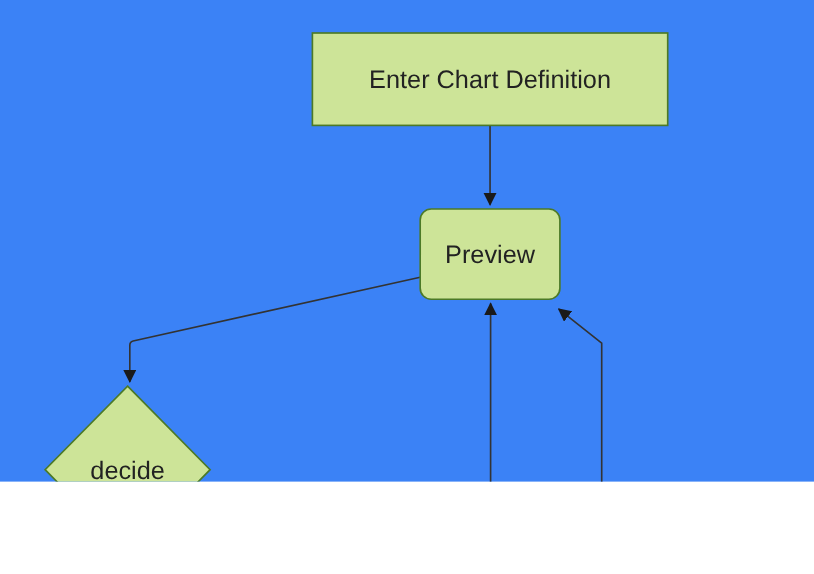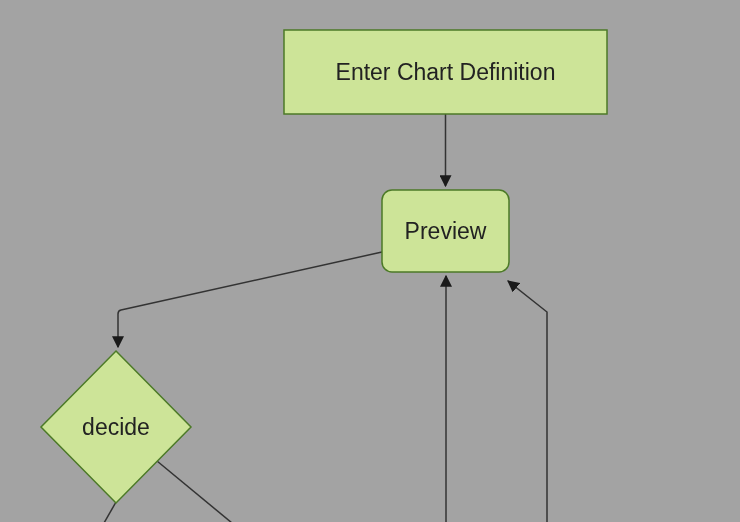--- a/index.html
+++ b/index.html
@@ -3,22 +3,22 @@
 <meta charset="utf-8">
 <style>
   html, body {
     margin: 0;
     padding: 0;
     background: #ffffff;
   }
   .canvas {
     position: relative;
     width: 740px;
-    height: 522px;
-    background: #a3a3a3;
+    height: 438px;
+    background: #3b82f6;
     overflow: hidden;
     font-family: "Liberation Sans", "DejaVu Sans", sans-serif;
   }
   svg {
     display: block;
   }
   .node-label {
     font-size: 23px;
     font-family: "Liberation Sans", "DejaVu Sans", sans-serif;
   }

